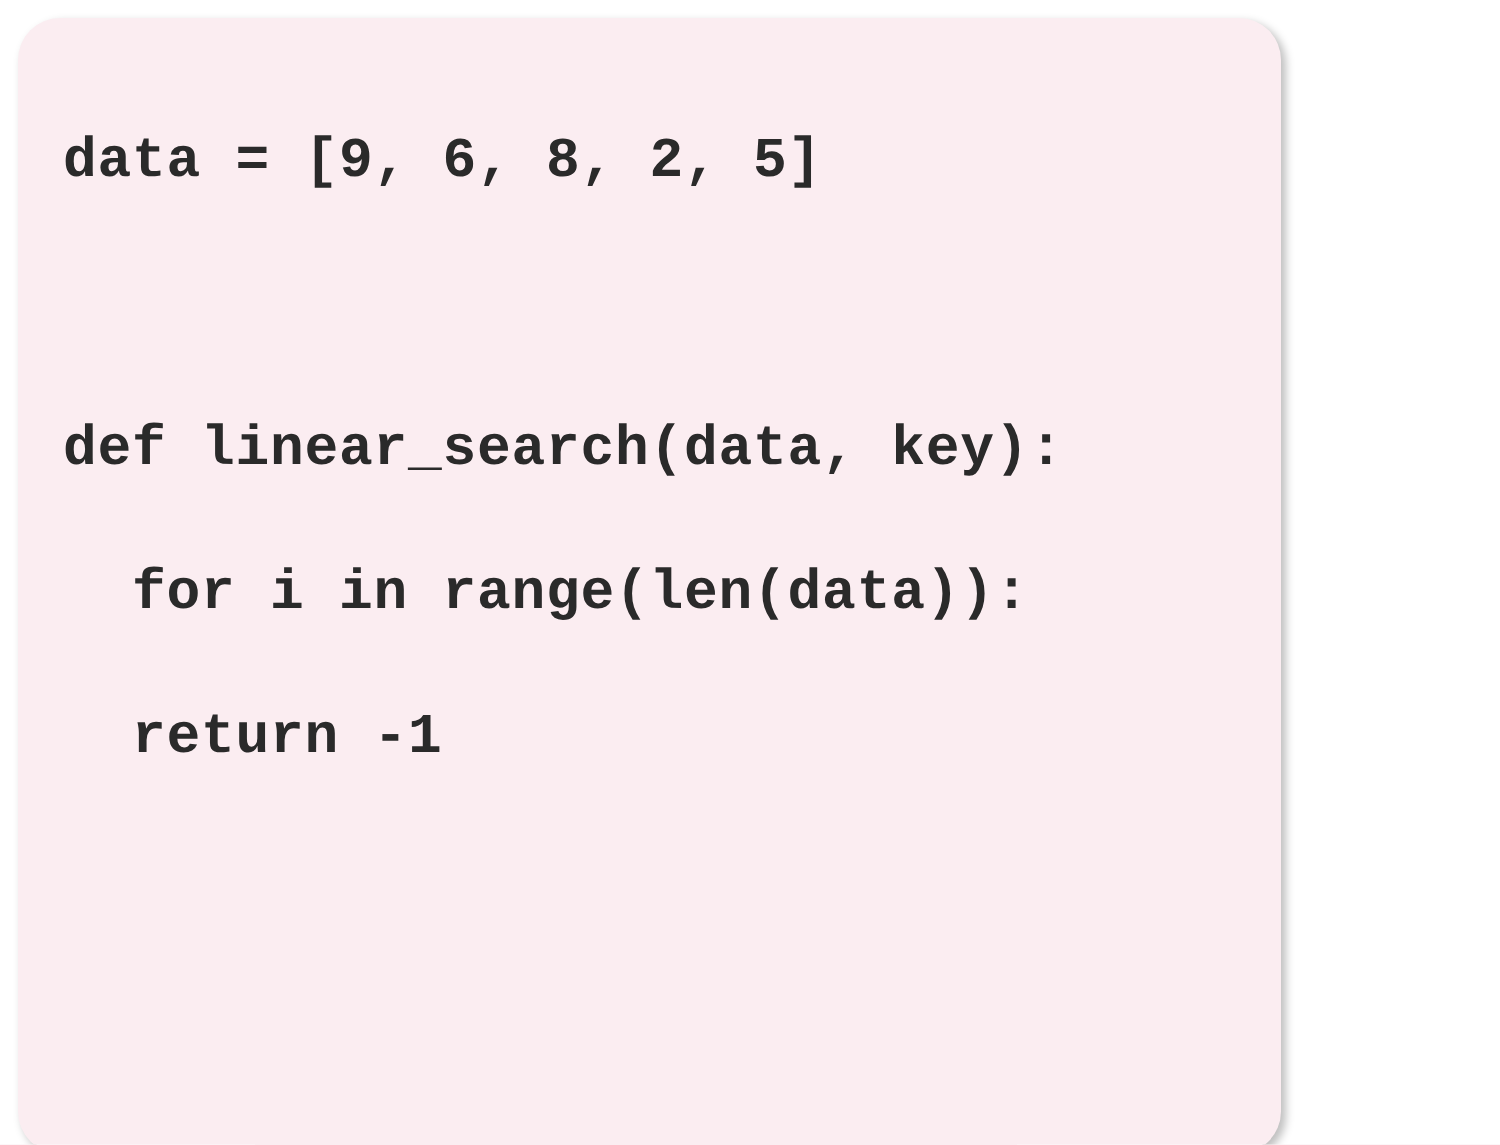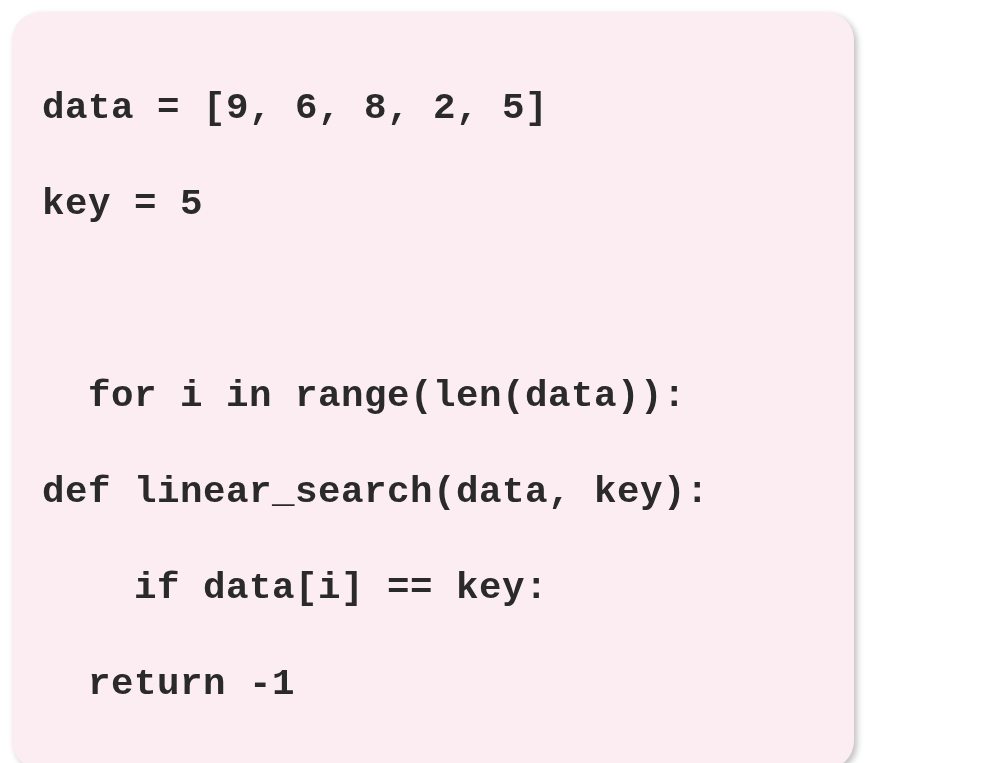--- a/index.html
+++ b/index.html
@@ -34,25 +34,23 @@
     .code-line {
       display: block;
       min-height: 1.28em;
     }
   </style>
 </head>
 <body>
 
 <div class="code-block">
 <span class="code-line"><span>data = [9, 6, 8, 2, 5]</span></span>
-<span class="code-line"><span>key = 5</span></span>
 <span class="code-line"><span></span></span>
+<span class="code-line"><span>def linear_search(data, key):</span></span>
 <span class="code-line"><span>  for i in range(len(data)):</span></span>
-<span class="code-line"><span>def linear_search(data, key):</span></span>
-<span class="code-line"><span>    if data[i] == key:</span></span>
 <span class="code-line"><span>  return -1</span></span>
 
 
 
 
 
 
 
 </div>
 

